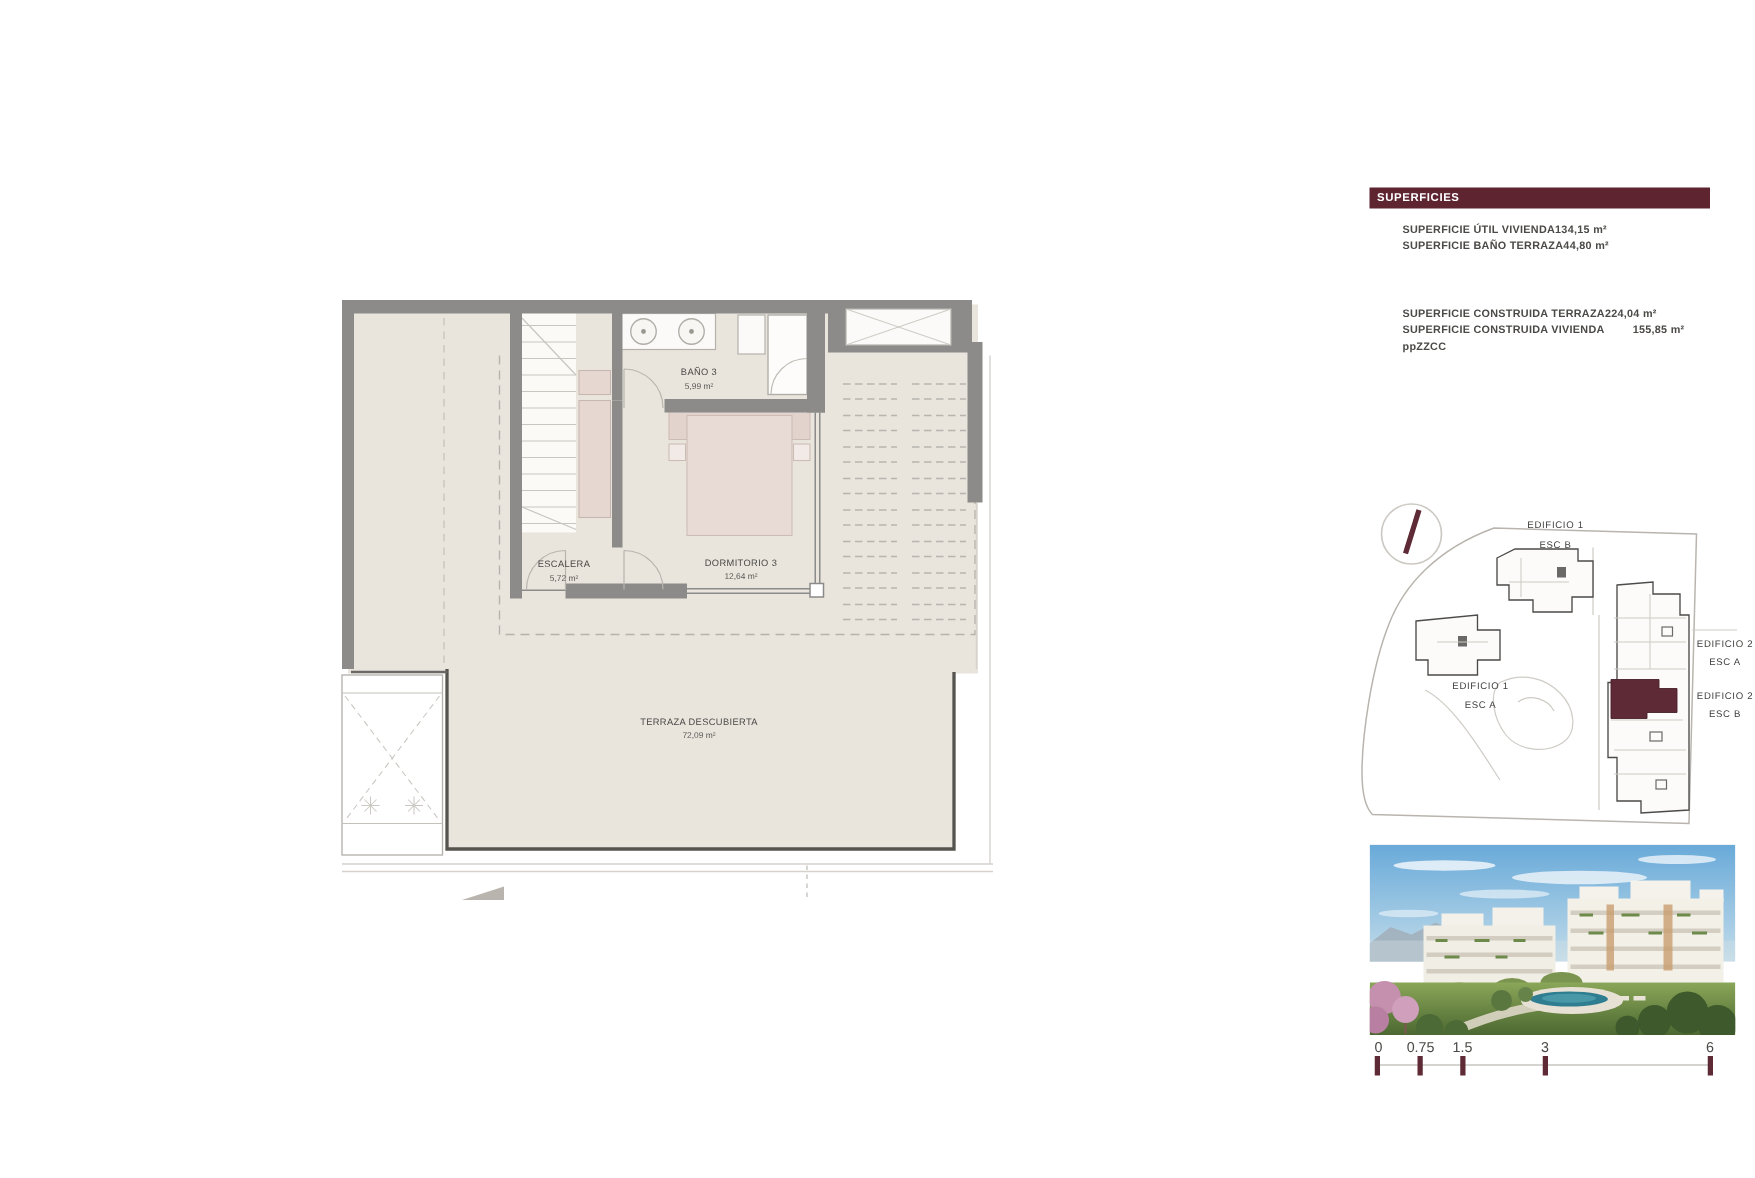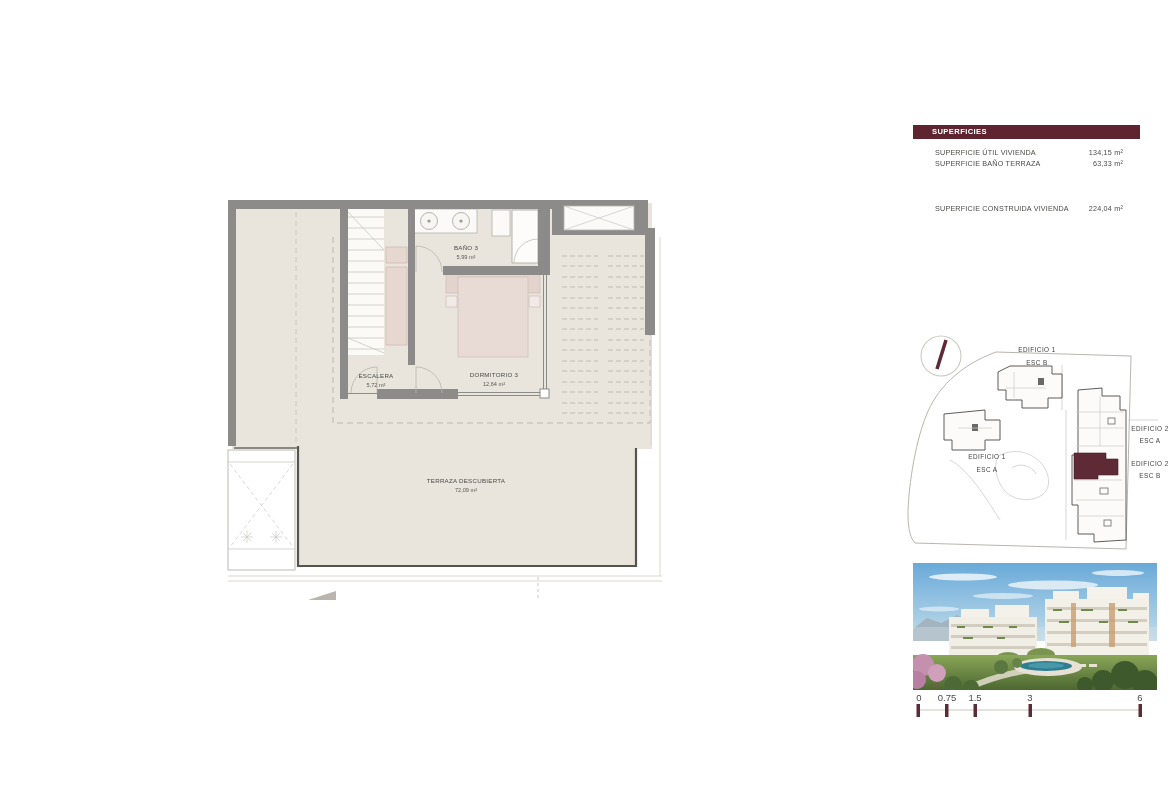--- a/index.html
+++ b/index.html
@@ -11,24 +11,24 @@
   .room-name{font-family:"Liberation Sans",sans-serif;font-size:6.2px;fill:#4a4946;
              text-anchor:middle;letter-spacing:.25px;}
   .room-area{font-family:"Liberation Sans",sans-serif;font-size:5.6px;fill:#5a5956;text-anchor:middle;}
   .site-label{font-family:"Liberation Sans",sans-serif;font-size:6.4px;fill:#434240;
               text-anchor:middle;letter-spacing:.45px;}
   .tick-num{font-family:"Liberation Sans",sans-serif;font-size:9.5px;fill:#4a4946;text-anchor:middle;}
 
   
   .sup-panel{position:absolute;left:913px;top:125px;width:227px;}
   .sup-header{height:14px;background:#5e2430;color:#ffffff;font-size:7.6px;font-weight:bold;
-              line-height:14px;padding-left:19px;letter-spacing:.4px;}
+              line-height:14px;padding-left:5px;letter-spacing:.4px;}
   .sup-rows{padding:8px 17px 0 22px;}
-  .sup-row{display:flex;justify-content:space-between;font-size:7.2px;color:#4b4a47;
-           line-height:11px;letter-spacing:.2px;}
+  .sup-row{display:flex;justify-content:flex-start;font-size:7.2px;color:#4b4a47;
+           line-height:11px;letter-spacing:.2px;font-weight:bold;}
   .sup-row .val{text-align:right;white-space:nowrap;}
   .sup-gap{height:34px;}
 
   
   .photo{position:absolute;left:913px;top:563px;width:244px;height:127px;overflow:hidden;}
 </style>
 </head>
 <body>
 
 <div class="stage">
@@ -229,26 +229,30 @@
     <div class="sup-header">
       <span>SUPERFICIES</span>
     </div>
     <div class="sup-rows">
       <div class="sup-row">
         <span class="lbl">SUPERFICIE ÚTIL VIVIENDA</span>
         <span class="val">134,15 m²</span>
       </div>
       <div class="sup-row">
         <span class="lbl">SUPERFICIE BAÑO TERRAZA</span>
-        <span class="val">63,33 m²</span>
+        <span class="val">44,80 m²</span>
       </div>
       <div class="sup-gap"></div>
       <div class="sup-row">
-        <span class="lbl">SUPERFICIE CONSTRUIDA VIVIENDA</span>
+        <span class="lbl">SUPERFICIE CONSTRUIDA TERRAZA</span>
         <span class="val">224,04 m²</span>
+      </div>
+      <div class="sup-row">
+        <span class="lbl">SUPERFICIE CONSTRUIDA VIVIENDA ppZZCC</span>
+        <span class="val">155,85 m²</span>
       </div>
     </div>
   </div>
 
   <div class="photo">
     <svg width="244" height="127" viewBox="0 0 244 127">
       <defs>
         <linearGradient id="sky" x1="0" y1="0" x2="0" y2="1">
           <stop offset="0" stop-color="#69aad9"></stop>
             <stop offset="1" stop-color="#c2dcea"></stop>

